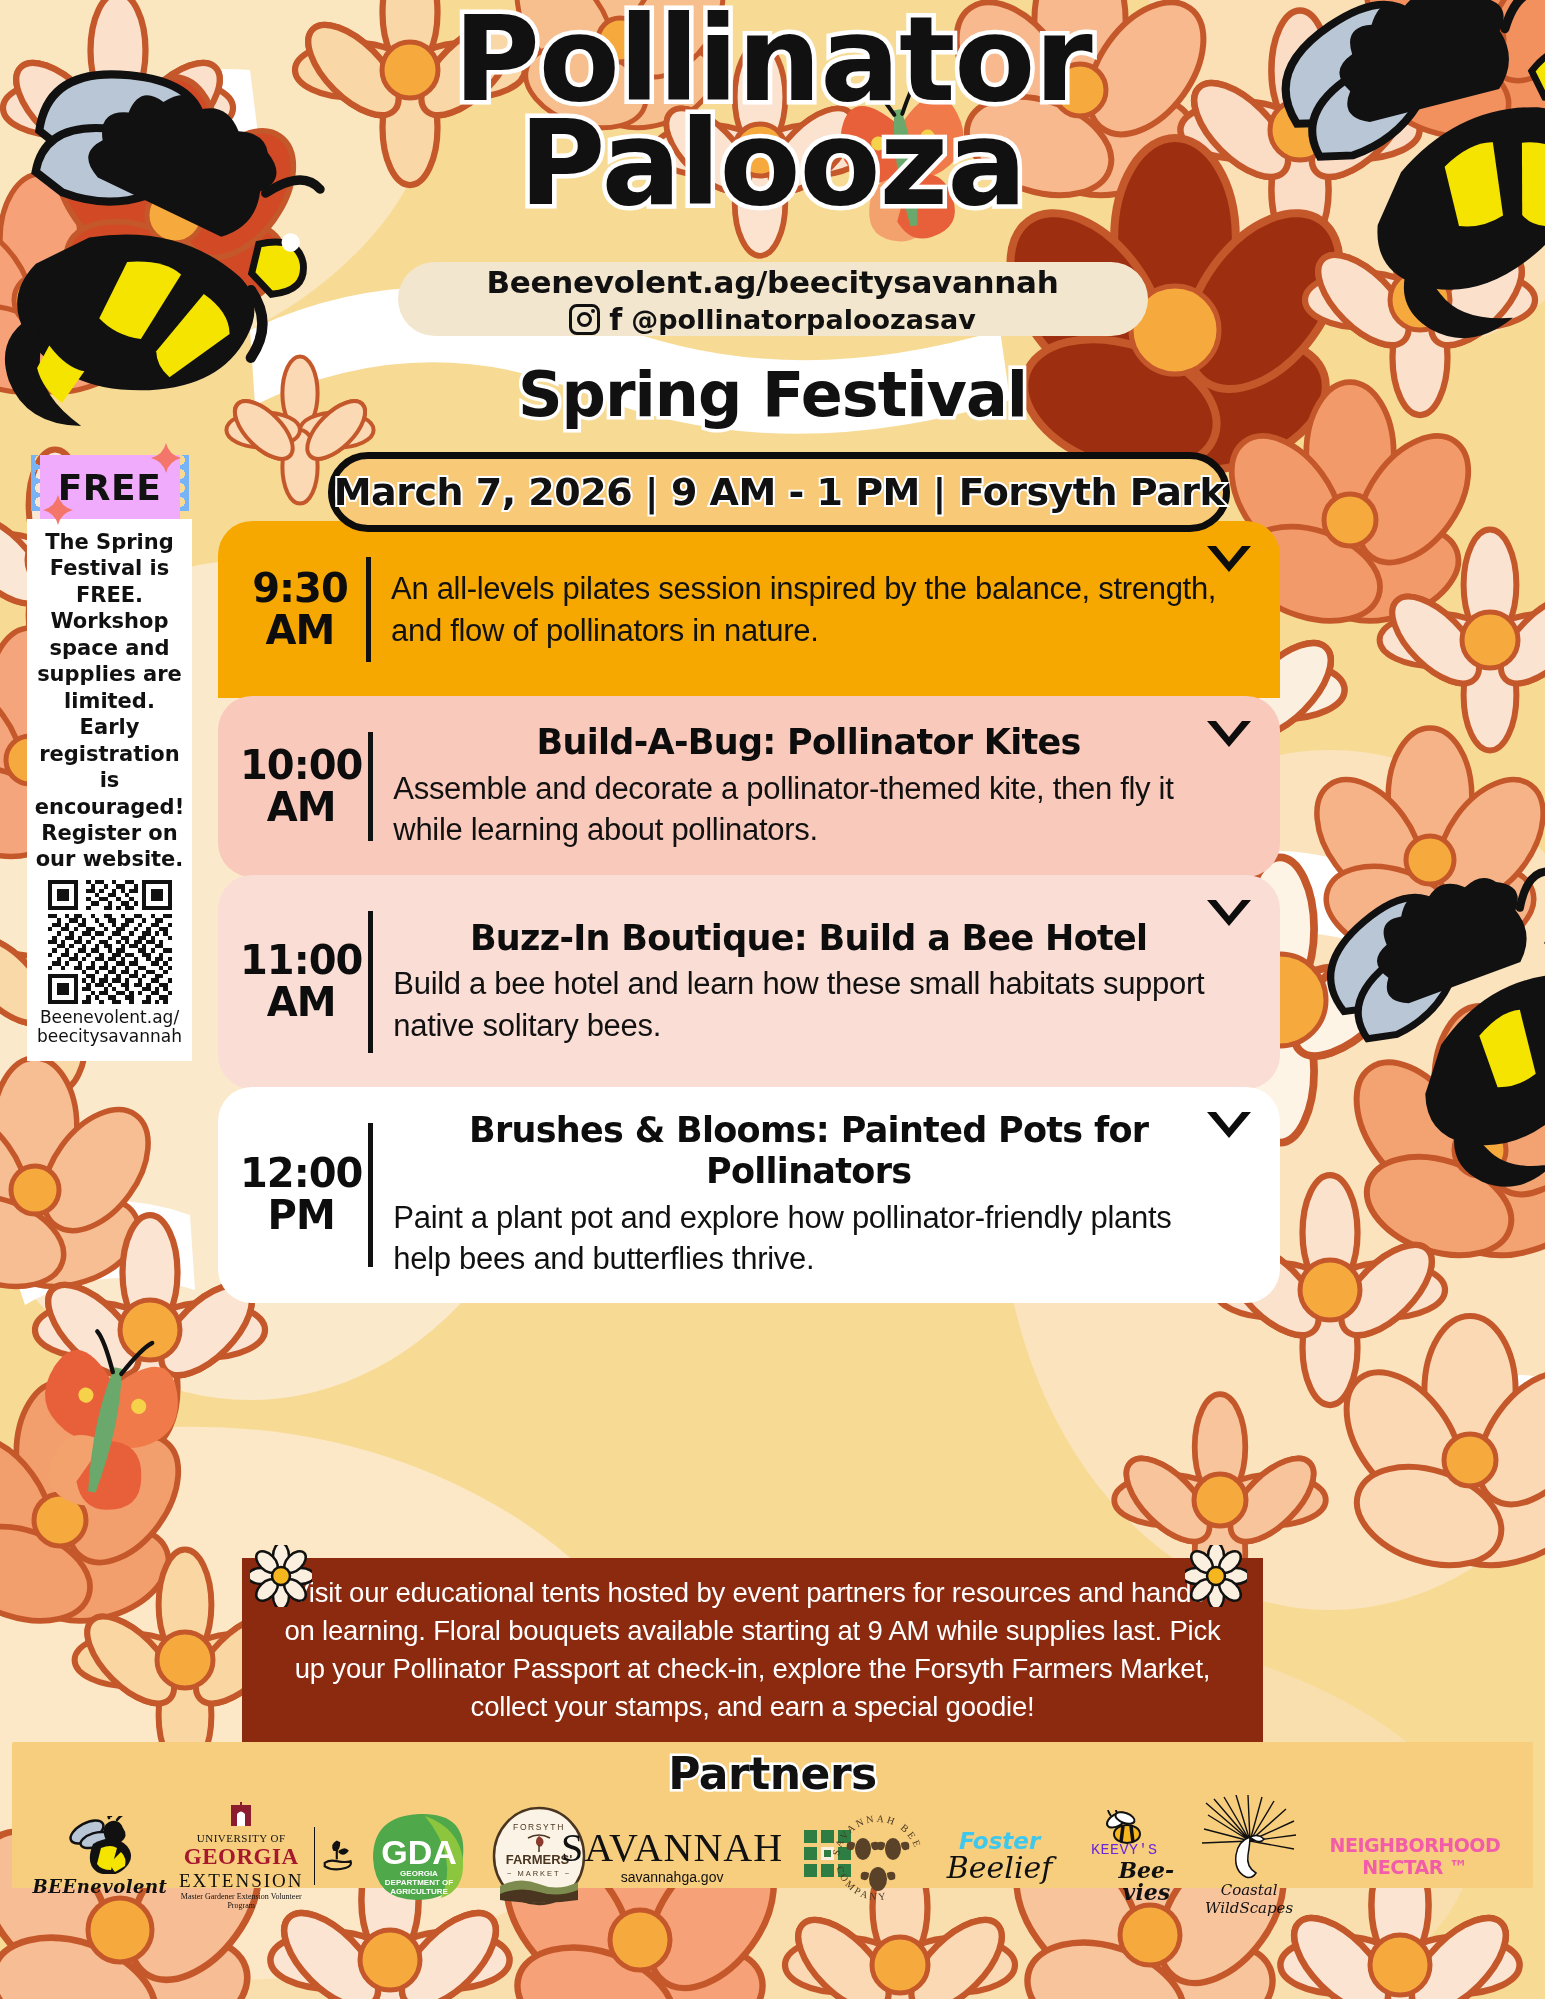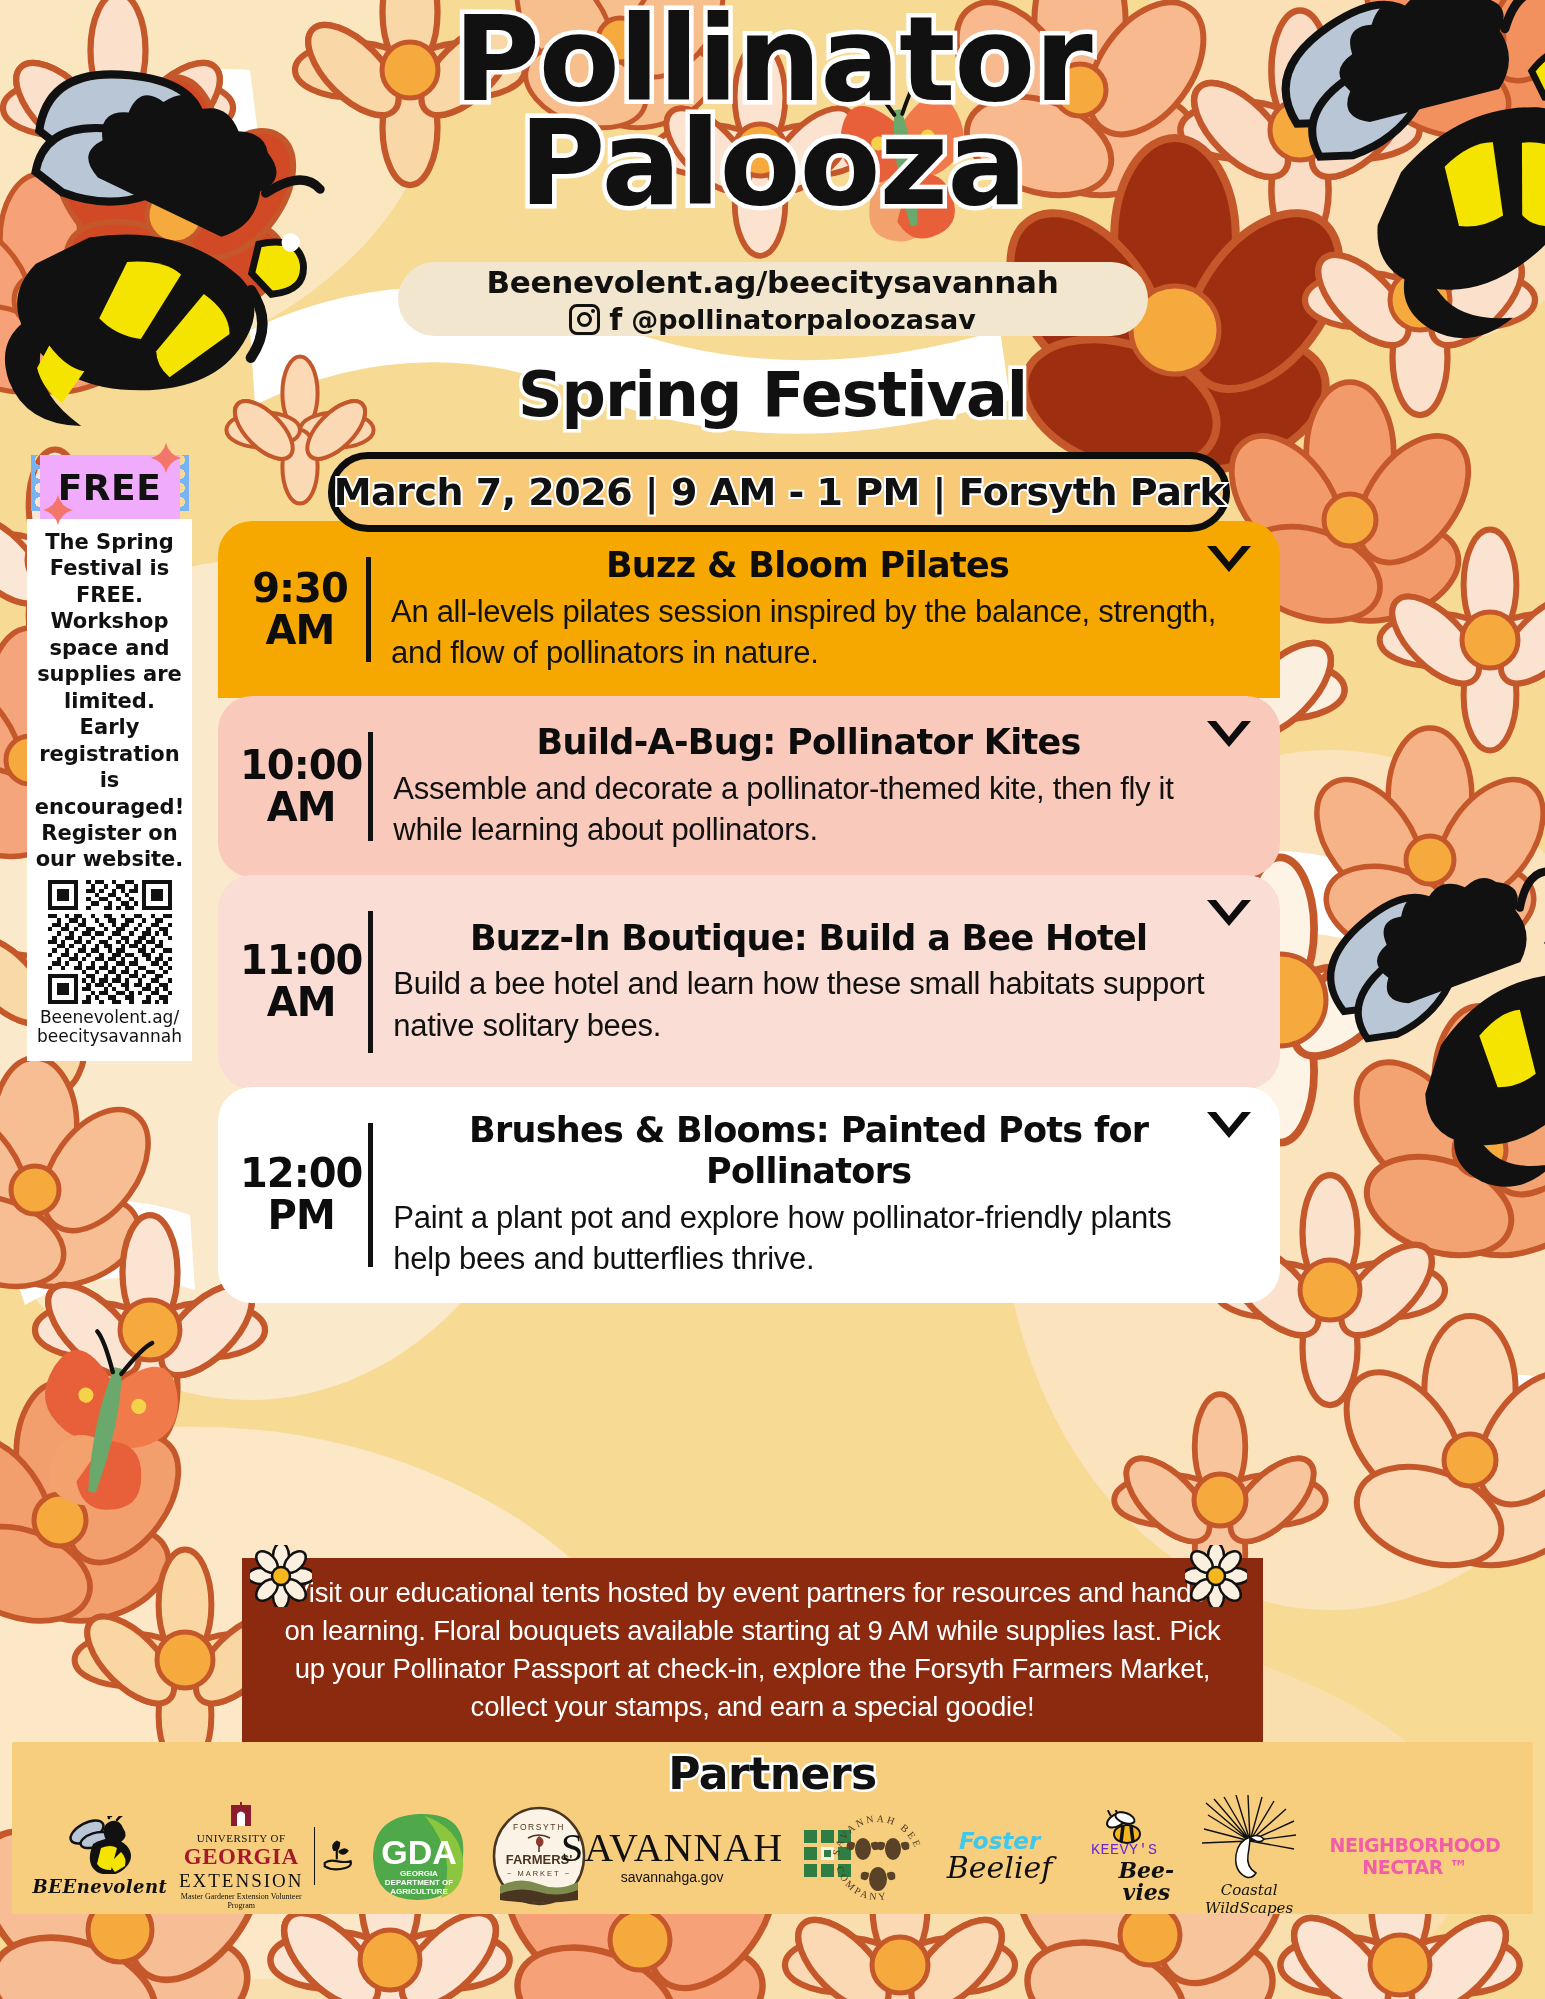--- a/index.html
+++ b/index.html
@@ -125,21 +125,21 @@
     background:#8C2A10;padding:16px 36px 18px;box-sizing:border-box;z-index:5;
   }
   .note p{
     margin:0;text-align:center;color:#fff;font-family:"Liberation Sans",sans-serif;
     font-size:27.5px;line-height:1.38;letter-spacing:-.2px;font-weight:400;
   }
   .daisy{position:absolute;width:62px;height:62px;z-index:6;}
 
   
   .partners{
-    position:absolute;left:12px;top:1742px;width:1521px;height:172px;
+    position:absolute;left:12px;top:1742px;width:1521px;height:146px;
     background:#F7CE7E;z-index:5;border-radius:2px;
   }
   .ptitle{
     position:absolute;top:6px;left:0;width:1521px;text-align:center;
     font-family:"DejaVu Sans",sans-serif;font-weight:700;font-size:44px;color:#111;
     -webkit-text-stroke:5px #fff;paint-order:stroke fill;letter-spacing:-.5px;
   }
   .logos{
     position:absolute;top:60px;left:18px;width:1485px;height:108px;
     display:flex;align-items:center;justify-content:space-between;
@@ -702,21 +702,20 @@
 
   <div class="schedule">
 
     <div class="card c1">
       <div class="time">
         <div>9:30</div>
         <div>AM</div>
       </div>
       <div class="vrule"></div>
       <div class="body">
-        <p class="ctitle">Buzz &amp; Bloom Pilates</p>
         <p class="cdesc">An all-levels pilates session inspired by the balance, strength, and flow of pollinators in nature.</p>
       </div>
       <span class="chev">
         <svg viewBox="0 0 50 34">
             <path d="M3,3 L25,29 L47,3 L38,3 L25,19 L12,3 Z" fill="#0d0d0d"></path>
           </svg>
       </span>
     </div>
 
     <div class="card c2">

